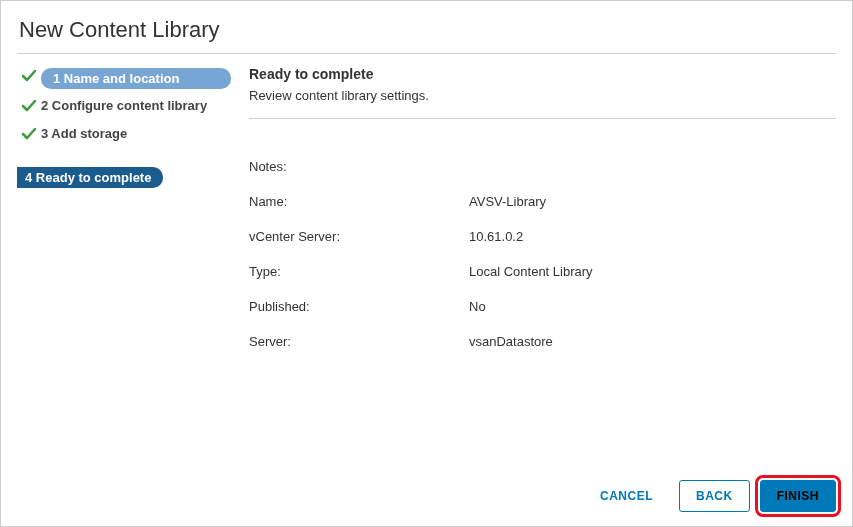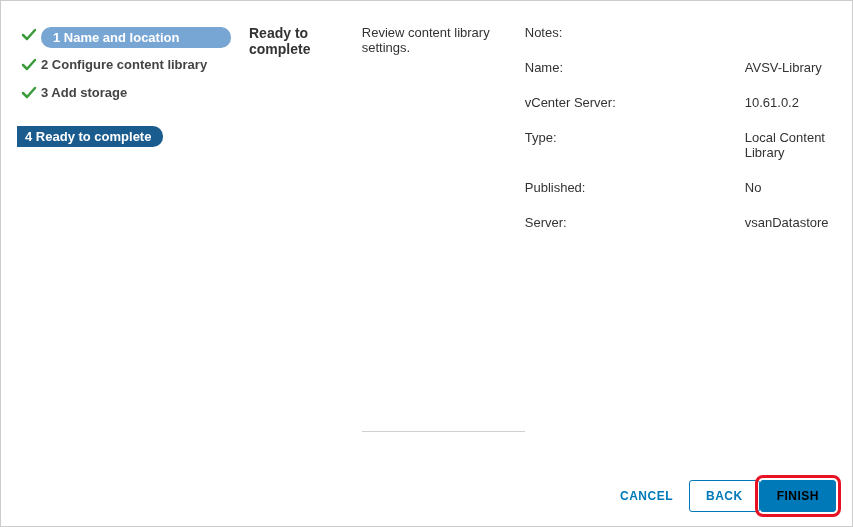--- a/index.html
+++ b/index.html
@@ -70,20 +70,21 @@
       color: #fff;
       border-radius: 10px;
       padding: 3px 12px 3px 22px;
       margin-left: -18px;
     }
     .step .label { flex: 1; }
     .content {
       flex: 1;
       padding: 4px 0 0 10px;
       display: flex;
+      flex-direction: column;
     }
     .step-title {
       font-size: 14px;
       font-weight: 700;
       color: #333;
       margin-bottom: 6px;
     }
     .step-desc {
       font-size: 13px;
       color: #333;
@@ -99,20 +100,21 @@
       margin-bottom: 20px;
       font-size: 13px;
       color: #333;
     }
     .summary-row .k { width: 220px; }
     .summary-row .v { flex: 1; }
     .footer {
       display: flex;
       justify-content: flex-end;
       align-items: center;
+      gap: 10px;
       padding: 8px 0 2px 0;
     }
     .btn {
       font-size: 12px;
       font-weight: 700;
       letter-spacing: 0.5px;
       padding: 8px 16px;
       border-radius: 3px;
       cursor: pointer;
       background: #fff;
@@ -130,20 +132,21 @@
       background: #0079b8;
       color: #000000;
       outline: 3px solid #e81123;
       outline-offset: 2px;
     }
   </style>
 </head>
 <body>
 
 <div class="dialog">
+  <div class="title">New Content Library</div>
 
   <div class="body">
     <div class="wizard-steps">
 
       <div class="step completed first">
         <span class="check">
           <svg viewBox="0 0 16 16">
               <path d="M2 8 L6 12 L14 3" stroke="#3c9b3c" stroke-width="2.5" fill="none" stroke-linecap="round" stroke-linejoin="round"></path>
             </svg>
         </span>

